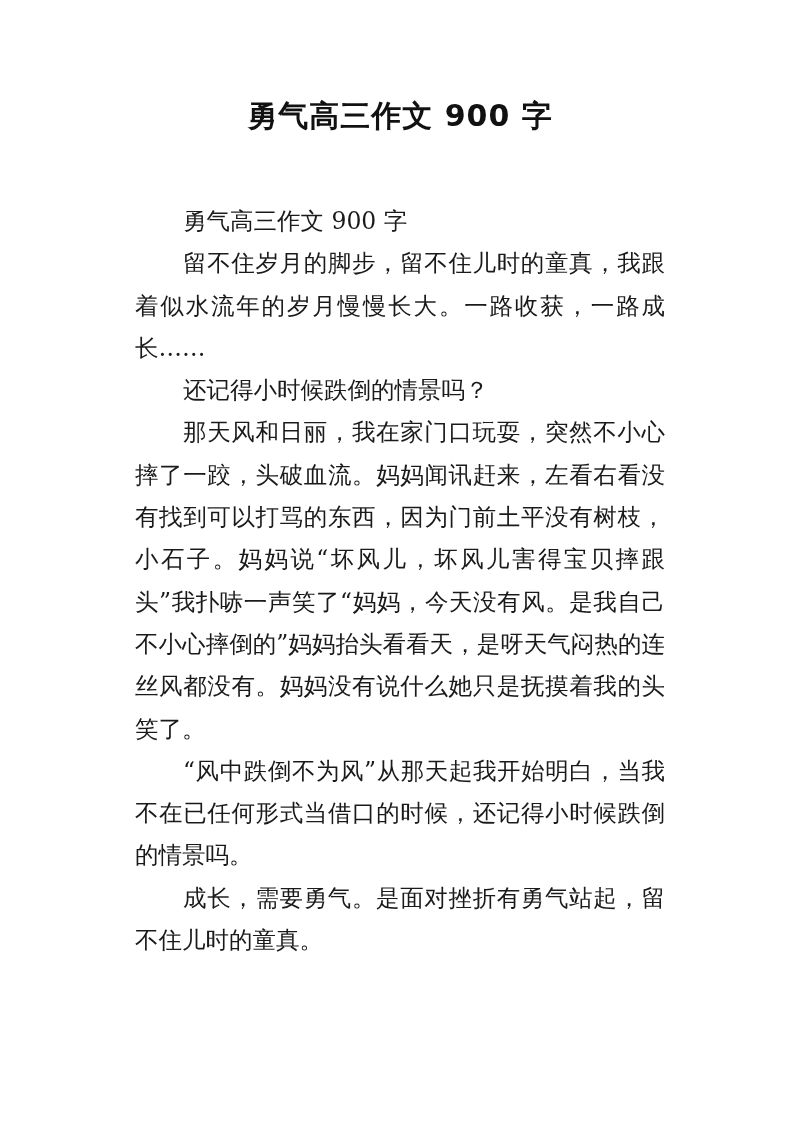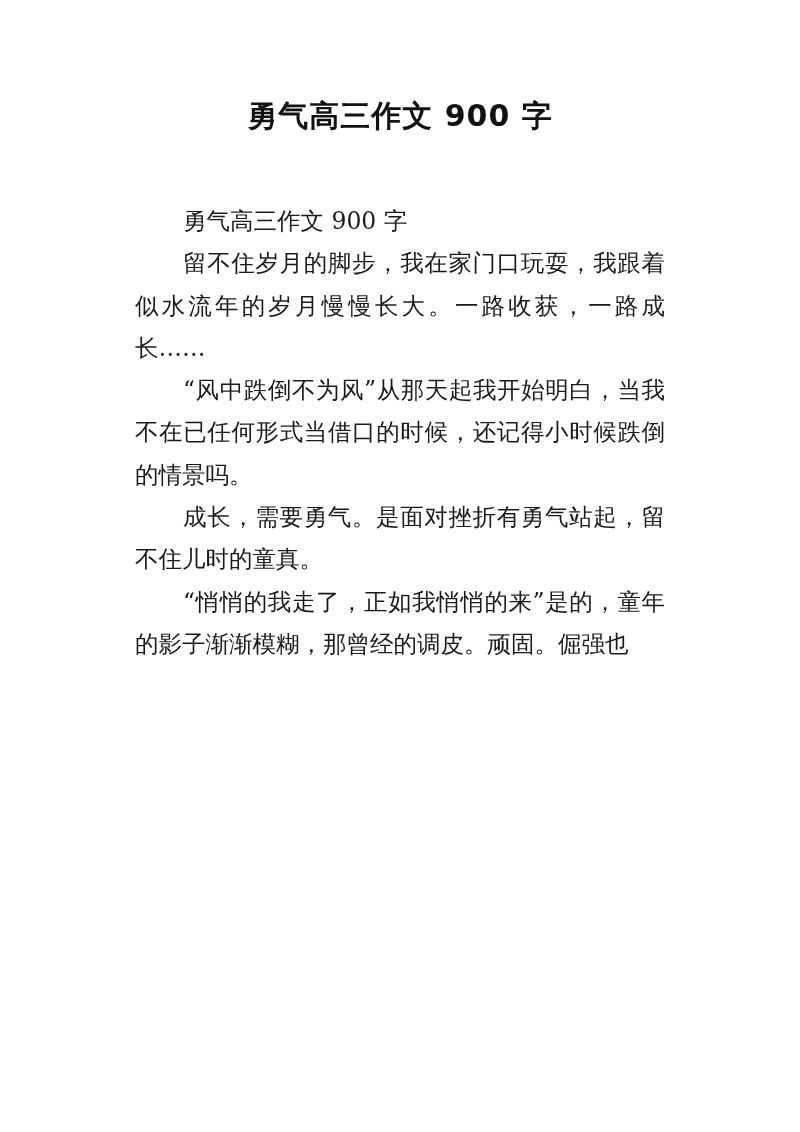--- a/index.html
+++ b/index.html
@@ -16,18 +16,19 @@
   }
   .para { margin:0; text-indent:48px; text-align:justify; }
 </style>
 </head>
 <body>
 
 <div class="page">
   <div class="title">勇气高三作文 900 字</div>
   <div class="body">
     <p class="para">勇气高三作文 900 字</p>
-    <p class="para">留不住岁月的脚步，我在家门口玩耍，我跟着似水流年的岁月慢慢长大。一路收获，一路成长……</p>
+    <p class="para">留不住岁月的脚步，留不住儿时的童真，我跟着似水流年的岁月慢慢长大。一路收获，一路成长……</p>
+    <p class="para">还记得小时候跌倒的情景吗？</p>
+    <p class="para">那天风和日丽，我在家门口玩耍，突然不小心摔了一跤，头破血流。妈妈闻讯赶来，左看右看没有找到可以打骂的东西，因为门前土平没有树枝，小石子。妈妈说“坏风儿，坏风儿害得宝贝摔跟头”我扑哧一声笑了“妈妈，今天没有风。是我自己不小心摔倒的”妈妈抬头看看天，是呀天气闷热的连丝风都没有。妈妈没有说什么她只是抚摸着我的头笑了。</p>
     <p class="para">“风中跌倒不为风”从那天起我开始明白，当我不在已任何形式当借口的时候，还记得小时候跌倒的情景吗。</p>
     <p class="para">成长，需要勇气。是面对挫折有勇气站起，留不住儿时的童真。</p>
-    <p class="para">“悄悄的我走了，正如我悄悄的来”是的，童年的影子渐渐模糊，那曾经的调皮。顽固。倔强也</p>
   </div>
 </div>
 
 </body></html>

